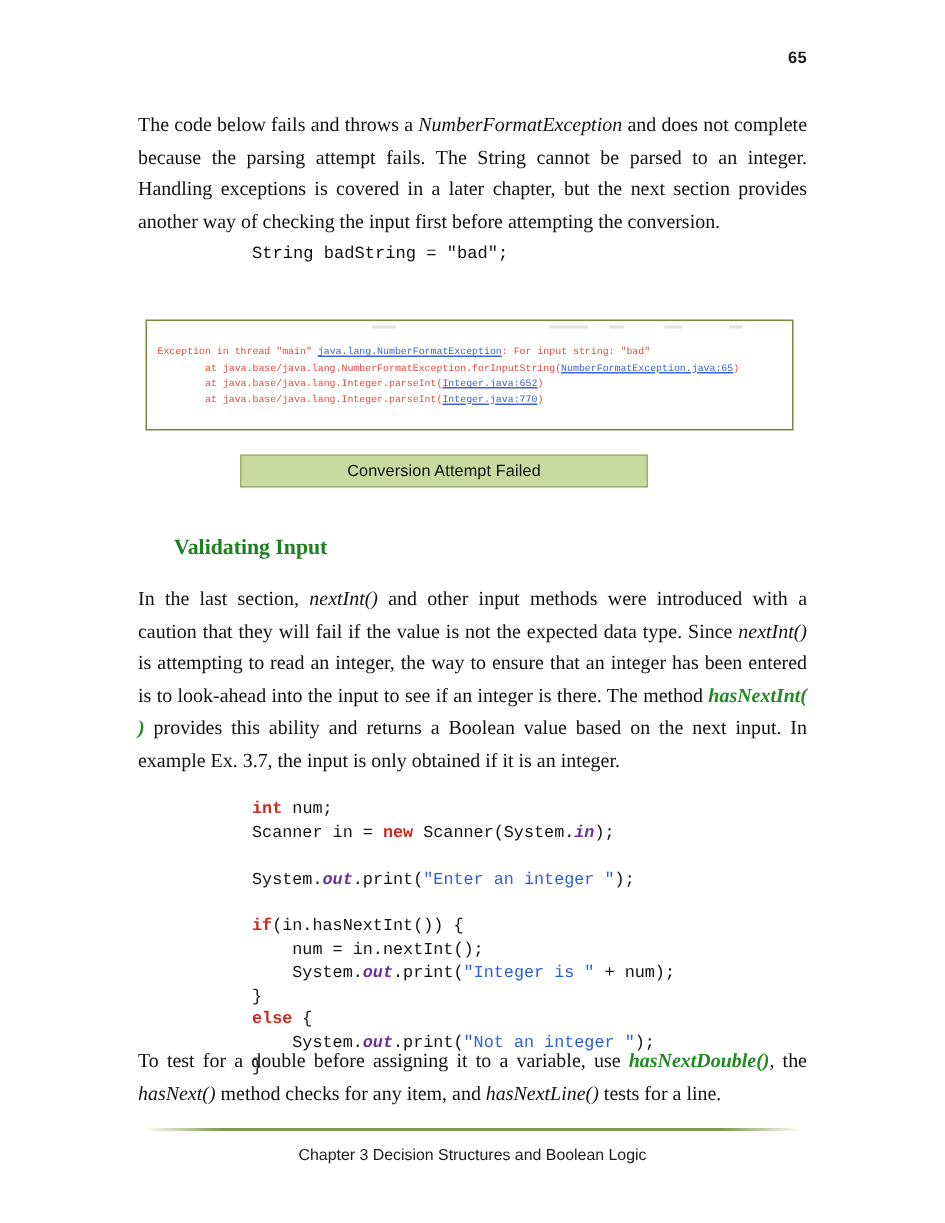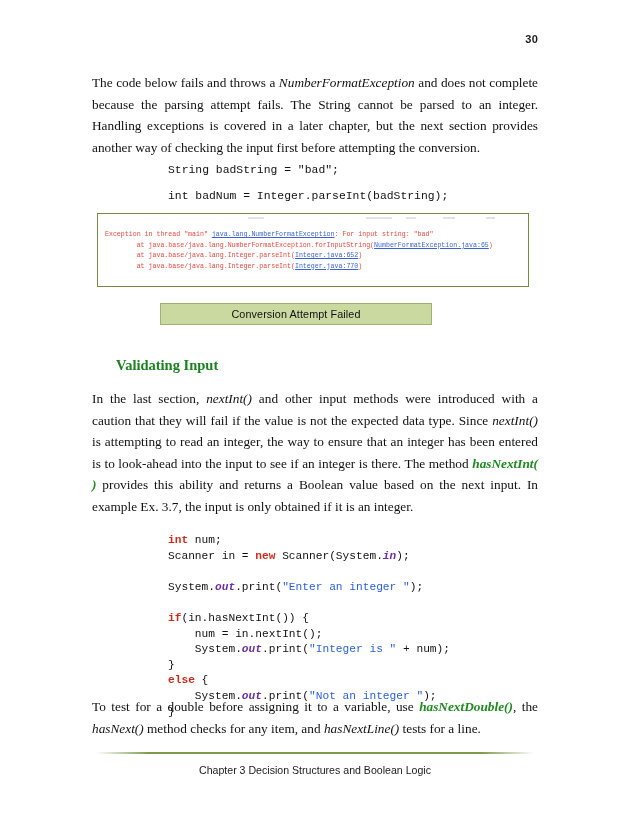--- a/index.html
+++ b/index.html
@@ -197,28 +197,27 @@
     font-family: "Liberation Sans", sans-serif;
     font-size: 10.6px;
     color: #1a1a1a;
   }
 </style>
 </head>
 <body>
 
 <div class="page">
 
-  <div class="page-number">30</div>
+  <div class="page-number">65</div>
 
   <div class="para-block" id="para-intro">
     <p class="body-para"><span>The code below fails and throws a </span><span class="it">NumberFormatException</span><span> and does not complete because the parsing attempt fails.  The String cannot be parsed to an integer.  Handling exceptions is covered in a later chapter, but the next section provides another way of checking the input first before attempting the conversion.</span></p>
   </div>
 
   <div class="code-plain" id="code-plain-1">String badString = "bad";</div>
-  <div class="code-plain" id="code-plain-2">int badNum = Integer.parseInt(badString);</div>
 
   <div class="console-box">
     <div class="console-ghost">
       <span class="gh1"></span>
       <span class="gh2"></span>
       <span class="gh3"></span>
       <span class="gh4"></span>
       <span class="gh5"></span>
     </div>
     <div class="console-text"><span>Exception in thread "main" </span><span class="lnk">java.lang.NumberFormatException</span><span>: For input string: "bad"</span>

